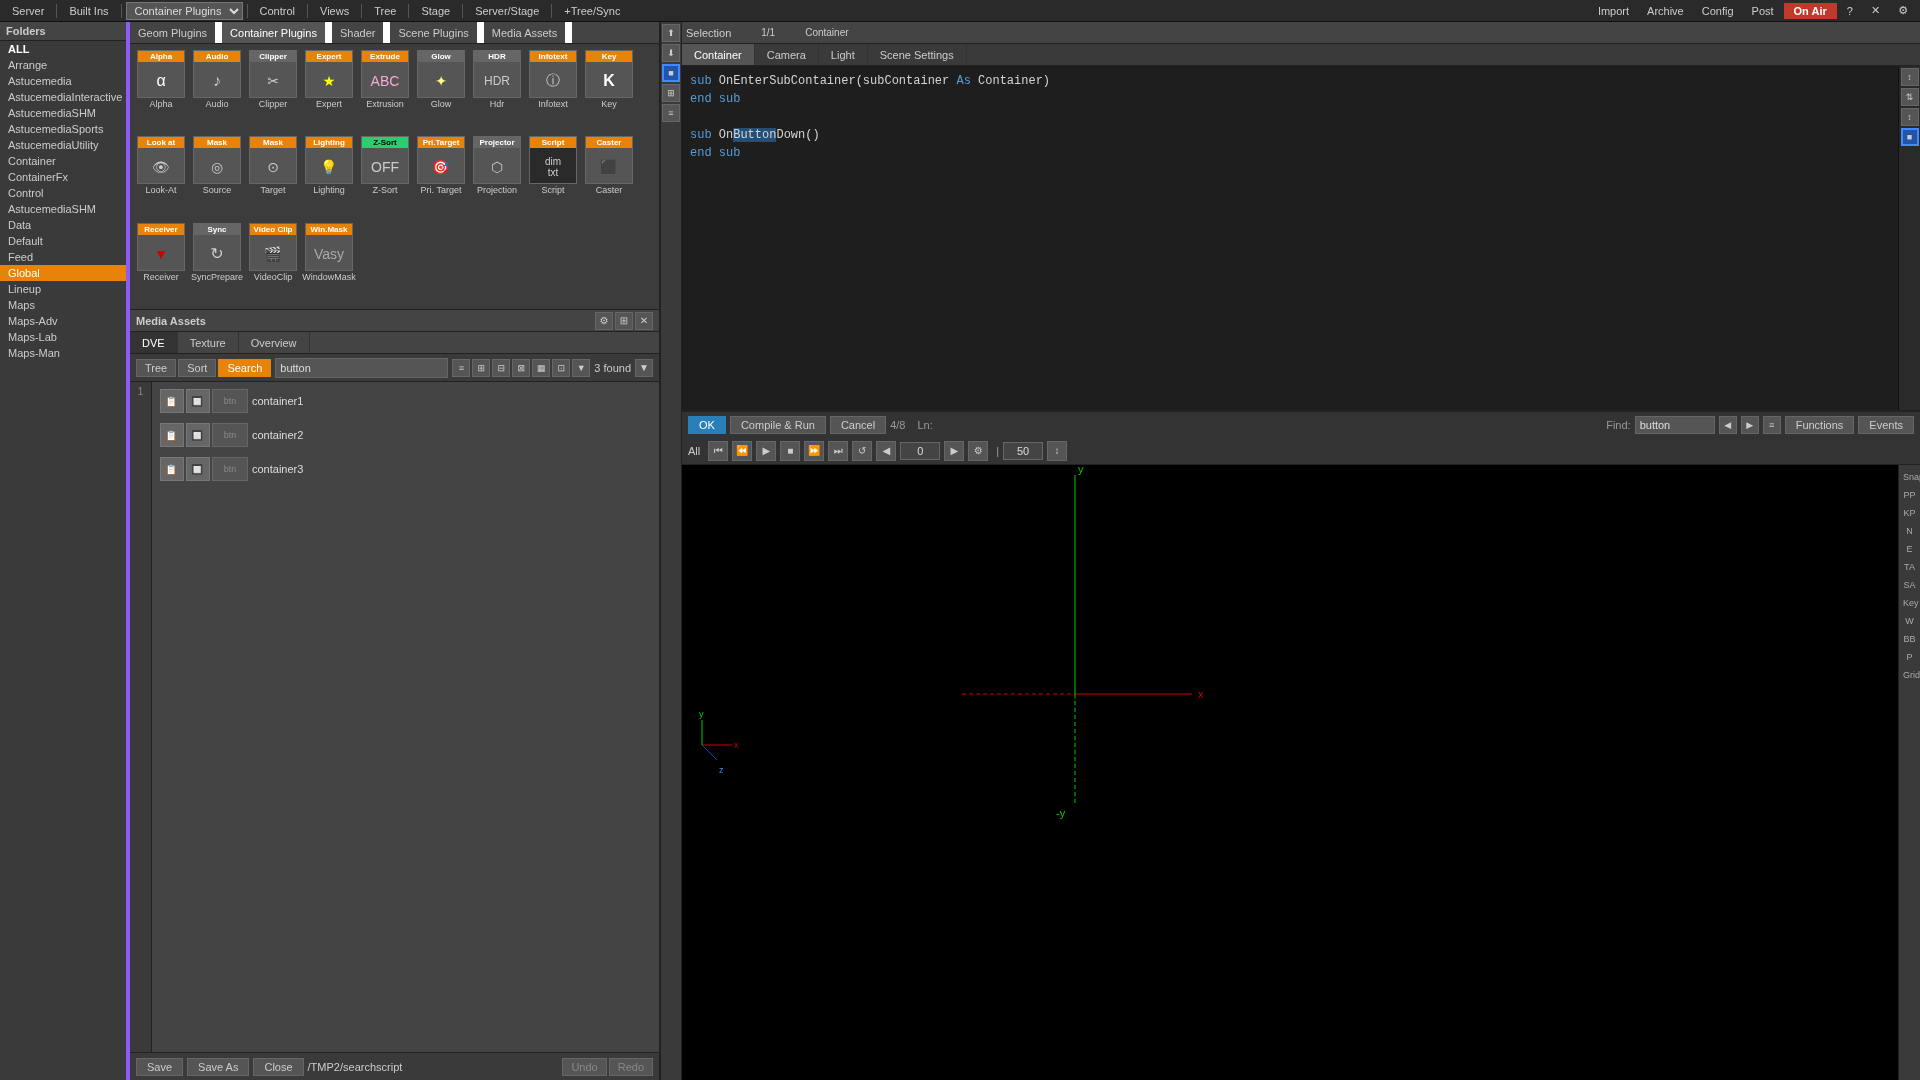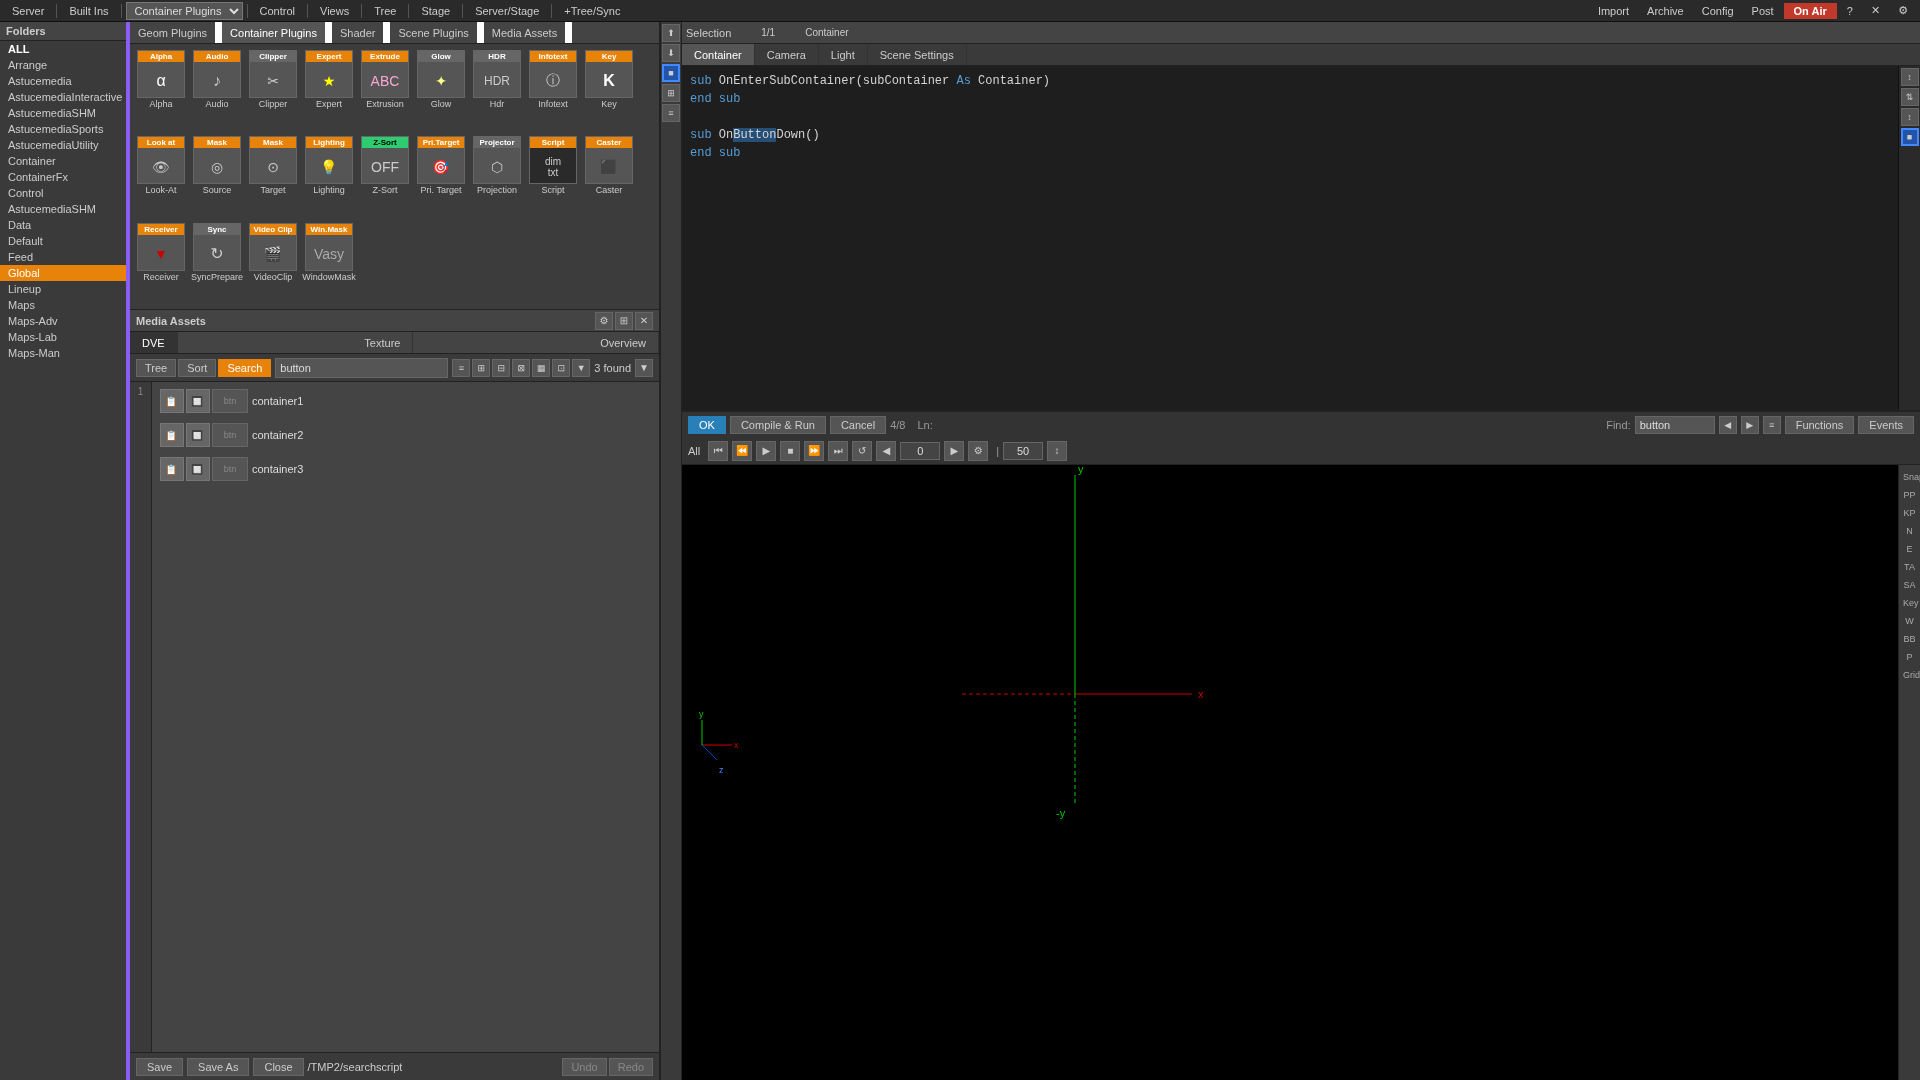--- a/index.html
+++ b/index.html
@@ -212,21 +212,20 @@
       cursor: pointer;
       font-size: 10px;
       color: #ccc;
     }
 
     .media-tabs {
       display: flex;
       background: #444;
       border-bottom: 1px solid #222;
       height: 22px;
-      justify-content: space-between;
     }
     .media-tab {
       padding: 2px 12px;
       font-size: 11px;
       color: #ccc;
       cursor: pointer;
       border-right: 1px solid #333;
       display: flex;
       align-items: center;
     }

